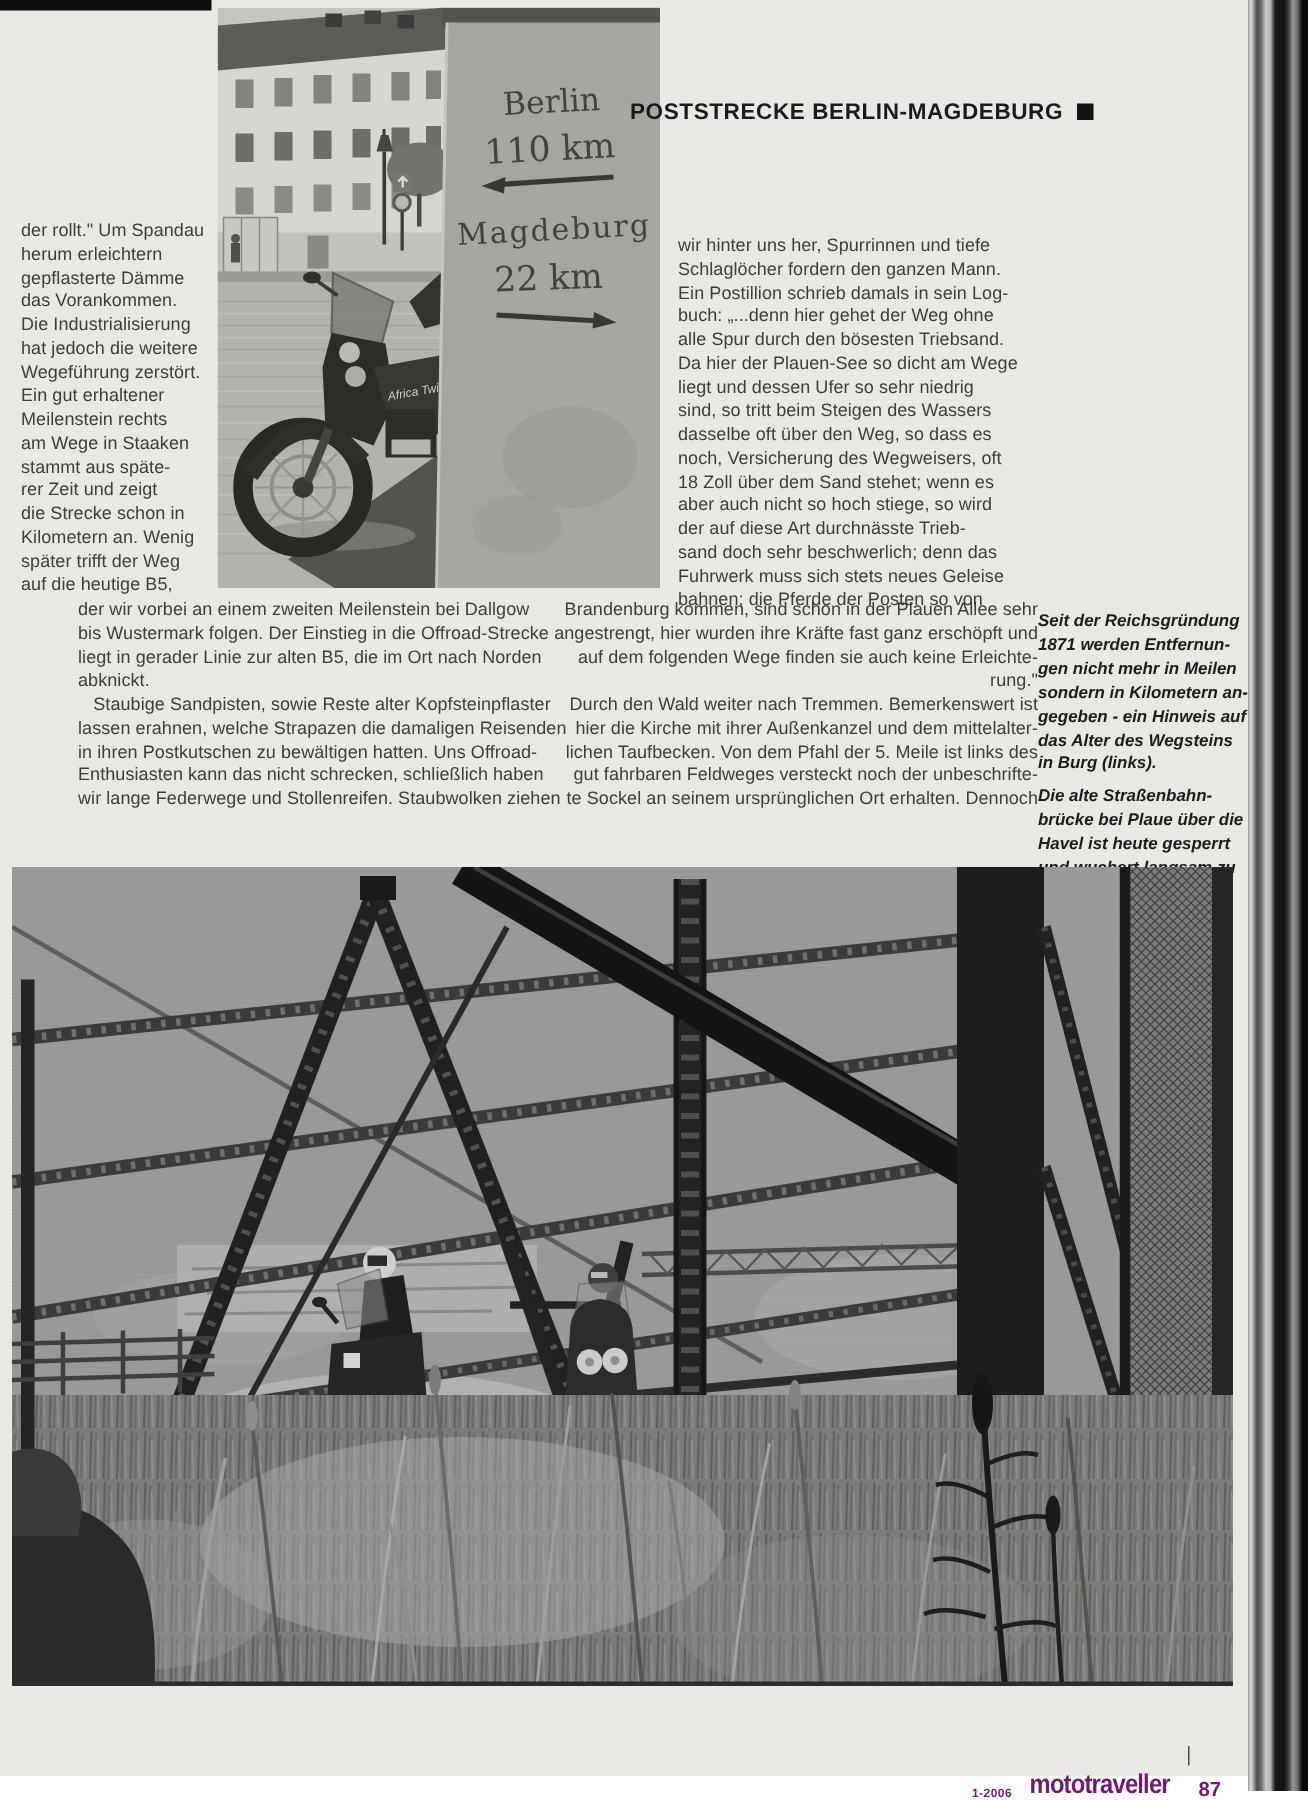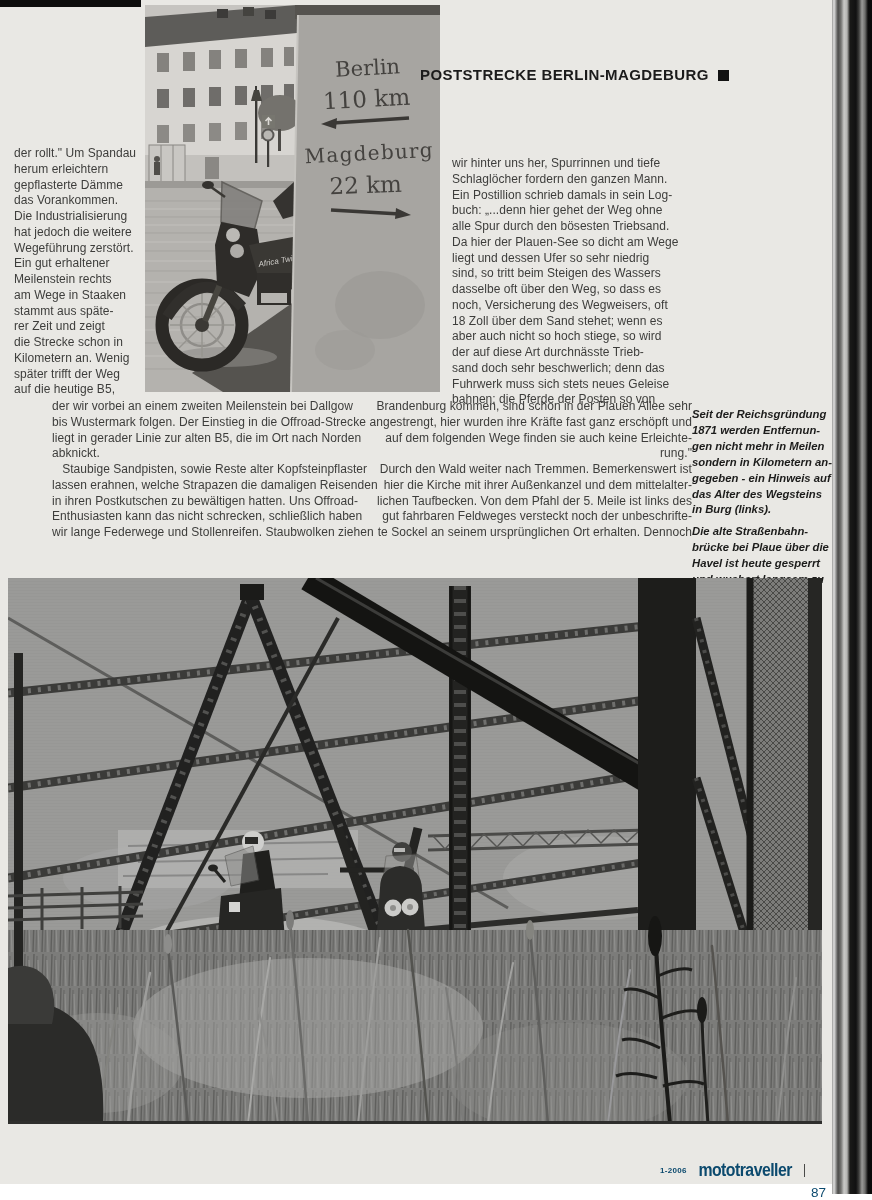--- a/index.html
+++ b/index.html
@@ -14,28 +14,28 @@
   .header{position:absolute;left:420px;top:66px;width:390px;text-align:left;
         font-weight:bold;font-size:15px;letter-spacing:.4px;color:#1b1b1b;}
   .header .sq{display:inline-block;width:11px;height:11px;background:#121212;
         margin-left:9px;vertical-align:-1px;}
   .tb{position:absolute;white-space:pre;font-size:12px;line-height:15.75px;
         color:#3d3d3b;letter-spacing:.05px;}
   .cap{position:absolute;white-space:pre;font-weight:bold;font-style:italic;
         font-size:11.3px;line-height:15.9px;color:#1c1c1b;margin-top:28px;}
   .photo{position:absolute;overflow:hidden;}
   .photo svg{display:block;}
-  .footer{position:absolute;top:1141px;left:476px;width:350px;display:flex;
-        justify-content:flex-end;align-items:center;color:#0c4a6e;}
+  .footer{position:absolute;top:1141px;left:464px;width:350px;display:flex;
+        justify-content:flex-end;align-items:flex-end;color:#701a75;}
   .footer .issue{font-size:8px;font-weight:bold;letter-spacing:.3px;margin-right:5px;}
   .footer .mag{font-size:18px;font-weight:bold;letter-spacing:-.6px;
         display:inline-block;transform:scaleX(.88);transform-origin:center;}
   .footer .bar{display:inline-block;width:1px;height:13px;background:#4a4a48;
         margin:0 6px;align-self:center;}
-  .footer .pageno{font-size:13.5px;font-weight:normal;margin-top:44px;}
+  .footer .pageno{font-size:13.5px;font-weight:bold;margin-top:44px;}
 </style>
 </head>
 <body>
 
 <div class="page">
 
   <div class="topbar"></div>
 
   <div class="photo" style="left:145px;top:5px;width:295px;height:387px;">
     <svg width="295" height="387" viewBox="0 0 295 387" xmlns="http://www.w3.org/2000/svg">

